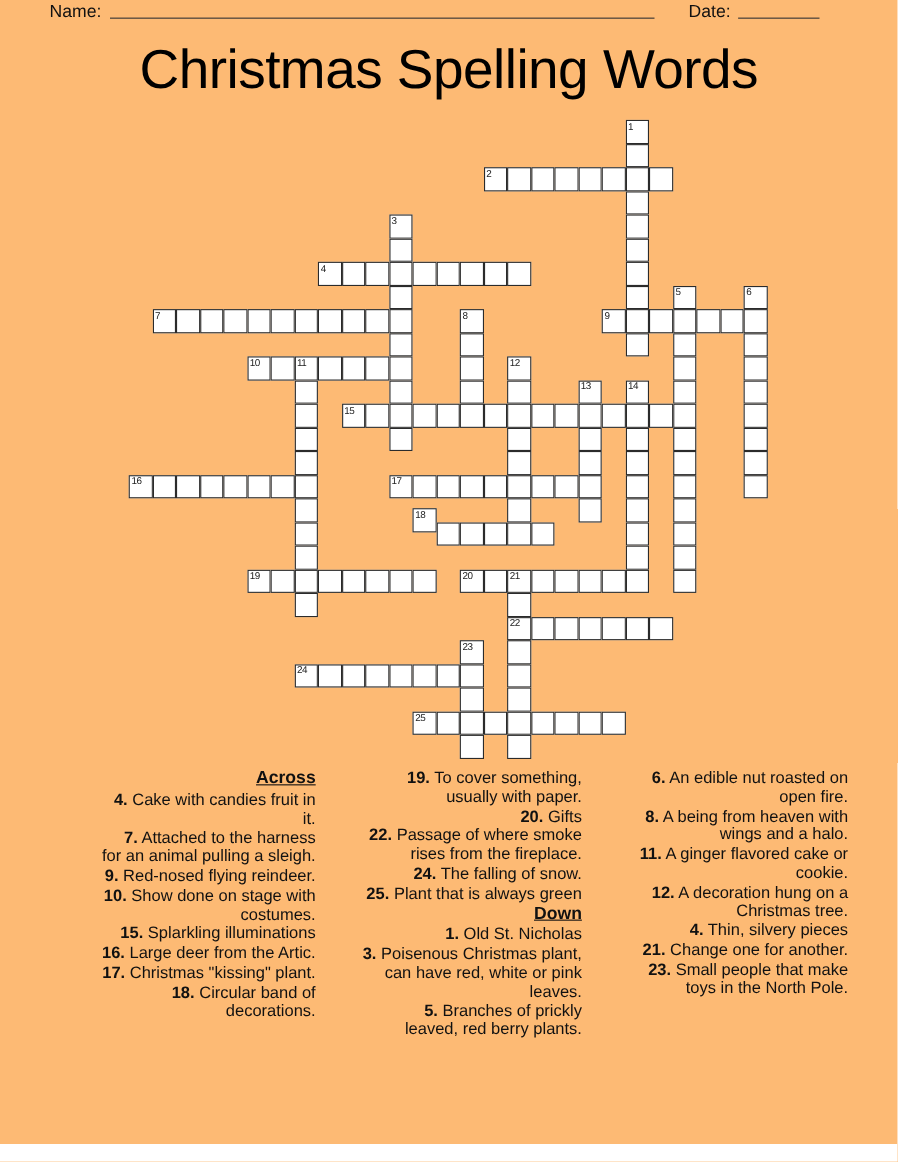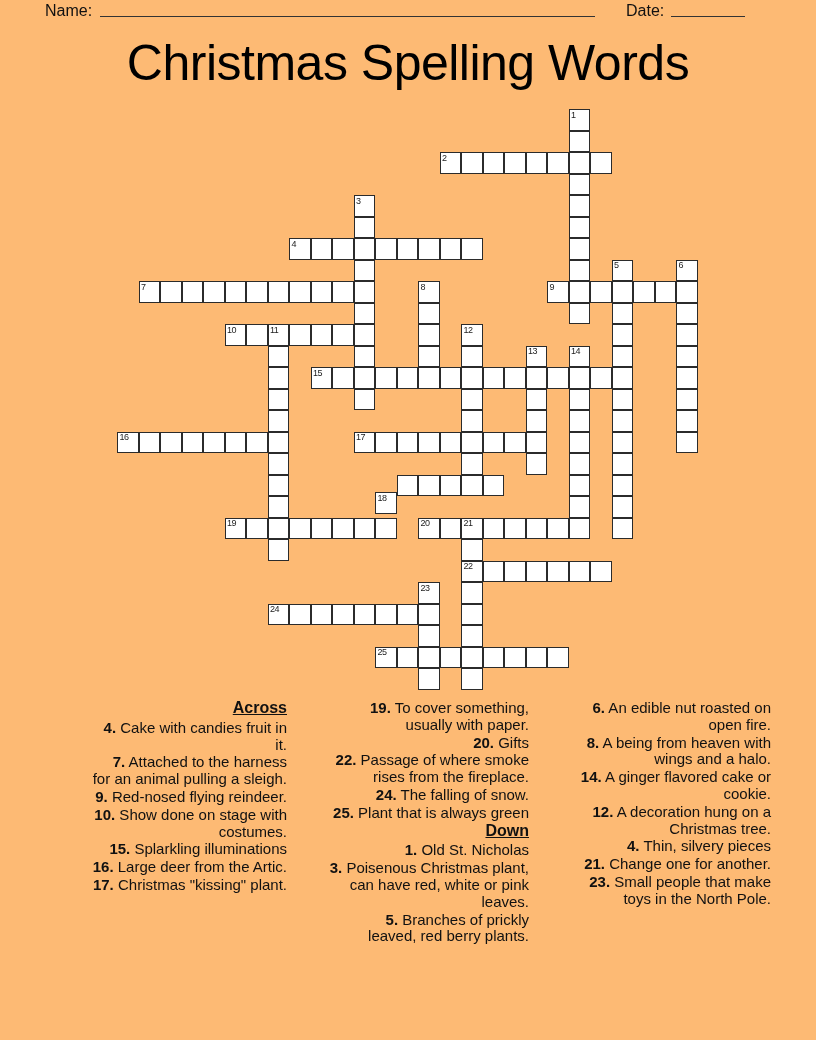--- a/index.html
+++ b/index.html
@@ -211,21 +211,21 @@
       <div class="cell" style="left: 129px; top: 322.5px;"></div>
       <div class="cell" style="left: 236.5px; top: 322.5px;">
         <span class="cellnum">17</span>
       </div>
       <div class="cell" style="left: 258px; top: 322.5px;"></div>
       <div class="cell" style="left: 279.5px; top: 322.5px;"></div>
       <div class="cell" style="left: 301px; top: 322.5px;"></div>
       <div class="cell" style="left: 322.5px; top: 322.5px;"></div>
       <div class="cell" style="left: 365.5px; top: 322.5px;"></div>
       <div class="cell" style="left: 387px; top: 322.5px;"></div>
-      <div class="cell" style="left: 258px; top: 383px;">
+      <div class="cell" style="left: 258px; top: 353px;">
         <span class="cellnum">18</span>
       </div>
       <div class="cell" style="left: 279.5px; top: 365.5px;"></div>
       <div class="cell" style="left: 301px; top: 365.5px;"></div>
       <div class="cell" style="left: 322.5px; top: 365.5px;"></div>
       <div class="cell" style="left: 365.5px; top: 365.5px;"></div>
       <div class="cell" style="left: 107.5px; top: 408.5px;">
         <span class="cellnum">19</span>
       </div>
       <div class="cell" style="left: 129px; top: 408.5px;"></div>
@@ -289,35 +289,36 @@
 
   <div class="clue-col" style="left:47px">
       <p class="clue-header"><span>Across</span></p>
       <p class="clue"><b>4.</b> Cake with candies fruit in<br>it.</p>
       <p class="clue"><b>7.</b> Attached to the harness<br>for an animal pulling a sleigh.</p>
       <p class="clue"><b>9.</b> Red-nosed flying reindeer.</p>
       <p class="clue"><b>10.</b> Show done on stage with<br>costumes.</p>
       <p class="clue"><b>15.</b> Splarkling illuminations</p>
       <p class="clue"><b>16.</b> Large deer from the Artic.</p>
       <p class="clue"><b>17.</b> Christmas "kissing" plant.</p>
+      <p class="clue"><b>18.</b> Circular band of<br>decorations.</p>
     </div>
   <div class="clue-col" style="left:289px">
       <p class="clue"><b>19.</b> To cover something,<br>usually with paper.</p>
       <p class="clue"><b>20.</b> Gifts</p>
       <p class="clue"><b>22.</b> Passage of where smoke<br>rises from the fireplace.</p>
       <p class="clue"><b>24.</b> The falling of snow.</p>
       <p class="clue"><b>25.</b> Plant that is always green</p>
       <p class="clue-header"><span>Down</span></p>
       <p class="clue"><b>1.</b> Old St. Nicholas</p>
       <p class="clue"><b>3.</b> Poisenous Christmas plant,<br>can have red, white or pink<br>leaves.</p>
       <p class="clue"><b>5.</b> Branches of prickly<br>leaved, red berry plants.</p>
     </div>
   <div class="clue-col" style="left:531px">
       <p class="clue"><b>6.</b> An edible nut roasted on<br>open fire.</p>
       <p class="clue"><b>8.</b> A being from heaven with<br>wings and a halo.</p>
-      <p class="clue"><b>14.</b> A ginger flavored cake or<br>cookie.</p>
+      <p class="clue"><b>11.</b> A ginger flavored cake or<br>cookie.</p>
       <p class="clue"><b>12.</b> A decoration hung on a<br>Christmas tree.</p>
       <p class="clue"><b>4.</b> Thin, silvery pieces</p>
       <p class="clue"><b>21.</b> Change one for another.</p>
       <p class="clue"><b>23.</b> Small people that make<br>toys in the North Pole.</p>
     </div>
 
 </div>
 
 </body></html>

